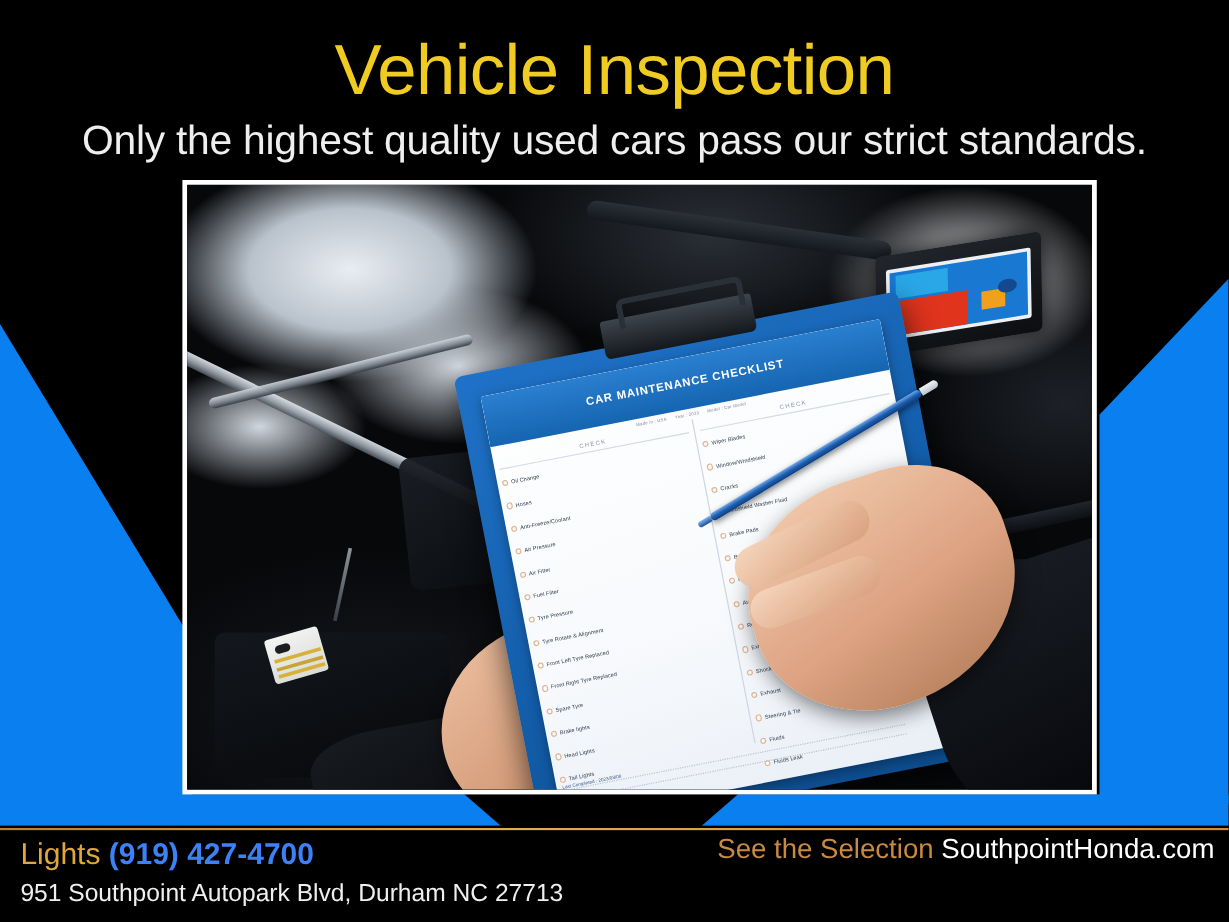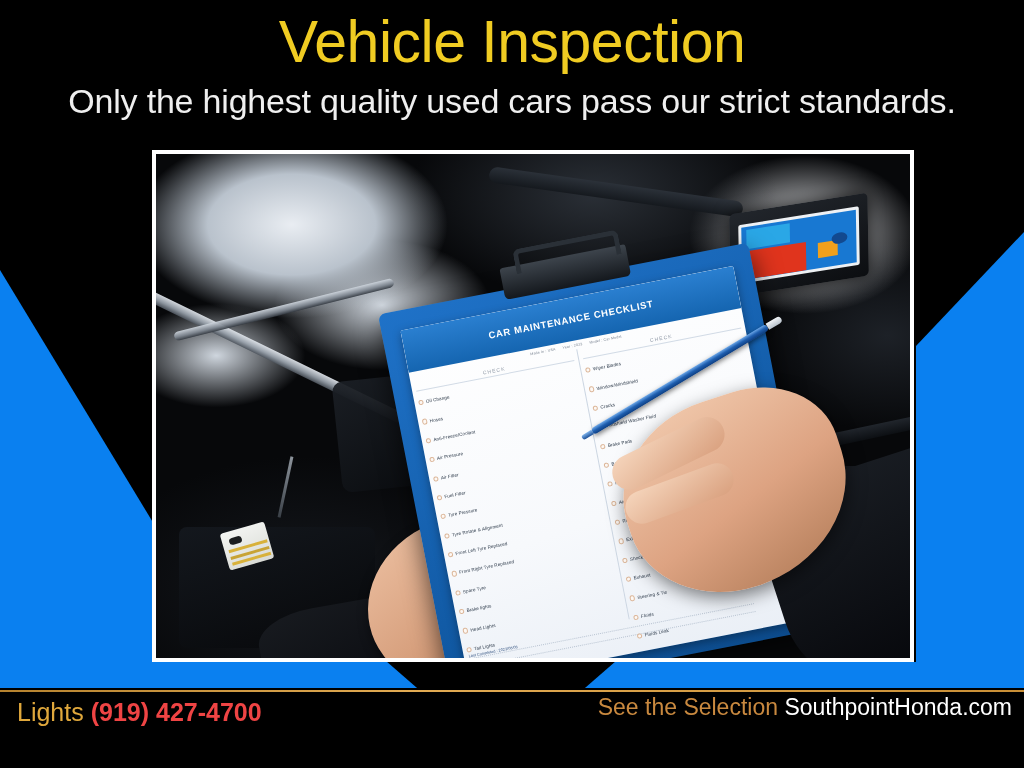--- a/index.html
+++ b/index.html
@@ -4,21 +4,21 @@
 <style>
   * { margin:0; padding:0; box-sizing:border-box; }
   html,body { width:1024px; height:768px; background:#000; overflow:hidden;
               font-family:"Liberation Sans", sans-serif; }
 
   #ad { position:relative; width:1024px; height:768px; background:#000; overflow:hidden; }
 
   
   .header { position:absolute; left:0; top:0; width:1024px; text-align:center; z-index:40; }
   .title { font-size:59px; line-height:1.04; letter-spacing:-0.5px;
-           color:#f0cc22; padding-top:12px; font-weight:400; }
+           color:#f0cc22; padding-top:28px; font-weight:400; }
   .subtitle { font-size:34px; line-height:1.1; color:#efefef; padding-top:10px; font-weight:400;
               letter-spacing:-0.2px; }
 
   
   .wedge { position:absolute; background:#0a80f0; z-index:5; }
   .wedge-left  { left:0;  top:270px; width:160px; height:400px;
                  clip-path:polygon(0 0, 100% 66%, 100% 100%, 0 100%); }
   .wedge-right { right:0; top:232px; width:108px; height:438px;
                  clip-path:polygon(100% 0, 100% 100%, 0 100%, 0 26%); }
   .blue-band   { position:absolute; left:0; top:662px; width:1024px; height:26px;
@@ -152,21 +152,21 @@
              background:linear-gradient(180deg,#f2f5f8,#b8c2cc); border-radius:0 4px 4px 0; }
 
   
   .divider { position:absolute; left:0; top:690px; width:1024px; height:2px;
              background:linear-gradient(90deg,#b5822e,#e2ab53 40%,#c98f36); z-index:30; }
   .footer { position:absolute; left:0; top:692px; width:1024px; height:76px;
             background:#000; z-index:30; }
   .f-left  { position:absolute; left:17px; top:6px; }
   .f-line1 { font-size:25px; white-space:nowrap; }
   .f-sales { color:#e0a83c; }
-  .f-phone { color:#ef4444; font-weight:700; }
+  .f-phone { color:#3b82f6; font-weight:700; }
   .f-addr  { font-size:20.5px; color:#efefef; padding-top:6px; white-space:nowrap; }
   .f-right { position:absolute; right:12px; top:2px; font-size:23px; white-space:nowrap;text-decoration:underline; }
   .f-see   { color:#c9893f; }
   .f-url   { color:#fff; }
 </style>
 </head>
 <body>
 
 <div id="ad">
 
@@ -374,20 +374,21 @@
     </div>
   </div>
 
   <div class="divider"></div>
   <div class="footer">
     <div class="f-left">
       <div class="f-line1">
         <span class="f-sales">Lights</span>
         <span class="f-phone">(919) 427-4700</span>
       </div>
+      <div class="f-addr">951 Southpoint Autopark Blvd, Durham NC 27713</div>
     </div>
     <div class="f-right">
       <span class="f-see">See the Selection</span>
       <span class="f-url">SouthpointHonda.com</span>
     </div>
   </div>
 
 </div>
 
 </body></html>

